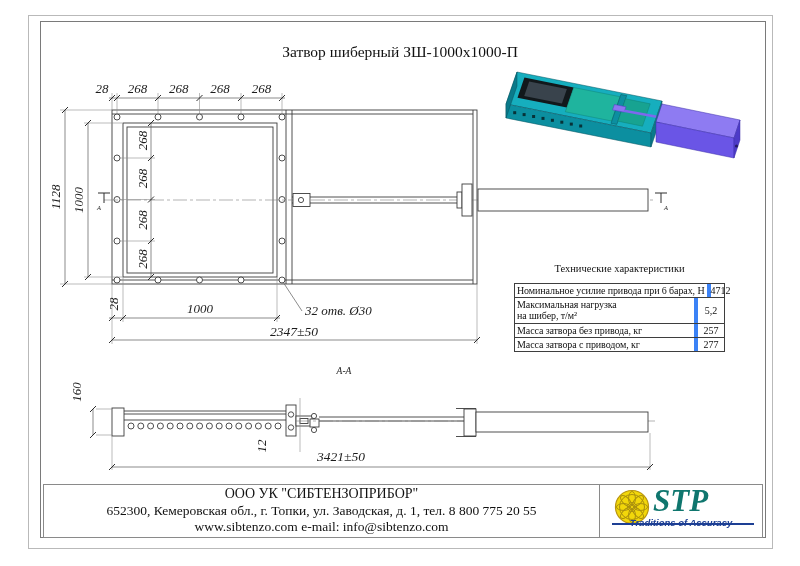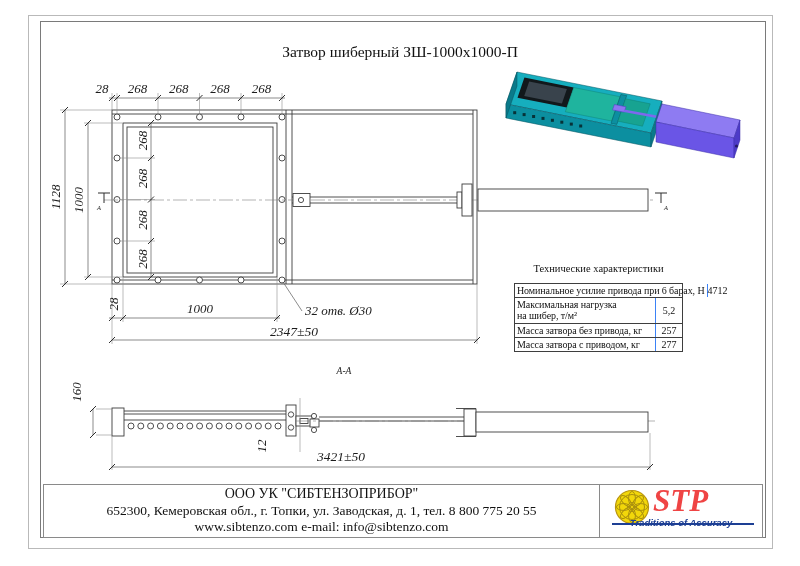--- a/index.html
+++ b/index.html
@@ -28,36 +28,36 @@
   .c-dark{fill:#12181b;}
   .c-rim{fill:#39434c;}
   .c-plate{fill:#1fb49e;stroke:#0d7a6a;stroke-width:.4;}
   .c-plate2{fill:#17a391;stroke:#0d7a6a;stroke-width:.4;}
   .c-hole{fill:#073238;}
   .c-vio{fill:#8a76f0;stroke:#4c3ac0;stroke-width:.5;}
   .c-cyl-top{fill:#8e7bf2;stroke:#3d2fa8;stroke-width:.5;}
   .c-cyl-front{fill:#6a55e6;stroke:#3d2fa8;stroke-width:.5;}
   .c-cyl-side{fill:#4d3bc8;stroke:#3d2fa8;stroke-width:.5;}
   
-  .spec{position:absolute;left:514px;top:263px;width:169px;}
+  .spec{position:absolute;left:514px;top:263px;width:211px;}
   .spec-h{text-align:center;font-size:10.5px;margin:0 0 9px 0;}
   .spec-t{border:1px solid #3e3e3e;}
   .spec-r{display:flex;border-top:1px solid #3e3e3e;align-items:stretch;}
   .spec-r:first-child{border-top:none;}
   .spec-l{flex:1;padding:1px 2px;font-size:10px;line-height:1.12;letter-spacing:-.1px;}
   .spec-l .l1{white-space:nowrap;}
-  .spec-v{width:26px;border-left:1px solid #3b82f6;display:flex;align-items:center;
+  .spec-v{width:26px;border-left:4px solid #3b82f6;display:flex;align-items:center;
           justify-content:center;font-size:10px;}
   
   .footer{position:absolute;left:43px;top:484px;width:718px;height:52px;border:1px solid #8a8a8a;display:flex;}
   .f-left{flex:1;display:flex;flex-direction:column;justify-content:center;text-align:center;line-height:16.5px;}
   .f-company{font-size:14px;}
   .f-line{font-size:13.5px;}
   .f-logo{width:162px;border-left:1px solid #8a8a8a;position:relative;}
-  .stp{position:absolute;left:53px;top:-2px;font:bold italic 31px "Liberation Serif",serif;color:#ef4444;}
+  .stp{position:absolute;left:53px;top:-2px;font:bold italic 31px "Liberation Serif",serif;color:#0f766e;}
   .stp-bar{position:absolute;left:12px;right:8px;top:38px;height:2px;background:#1d3f94;}
   .stp-tag{position:absolute;left:0;right:0;top:32px;text-align:center;
            font:bold italic 9.5px "Liberation Sans",sans-serif;color:#1d3f94;}
   .knot{position:absolute;left:14px;top:4px;}
 </style>
 </head>
 <body>
 
 <div class="page">
   <div class="b-outer"></div>

